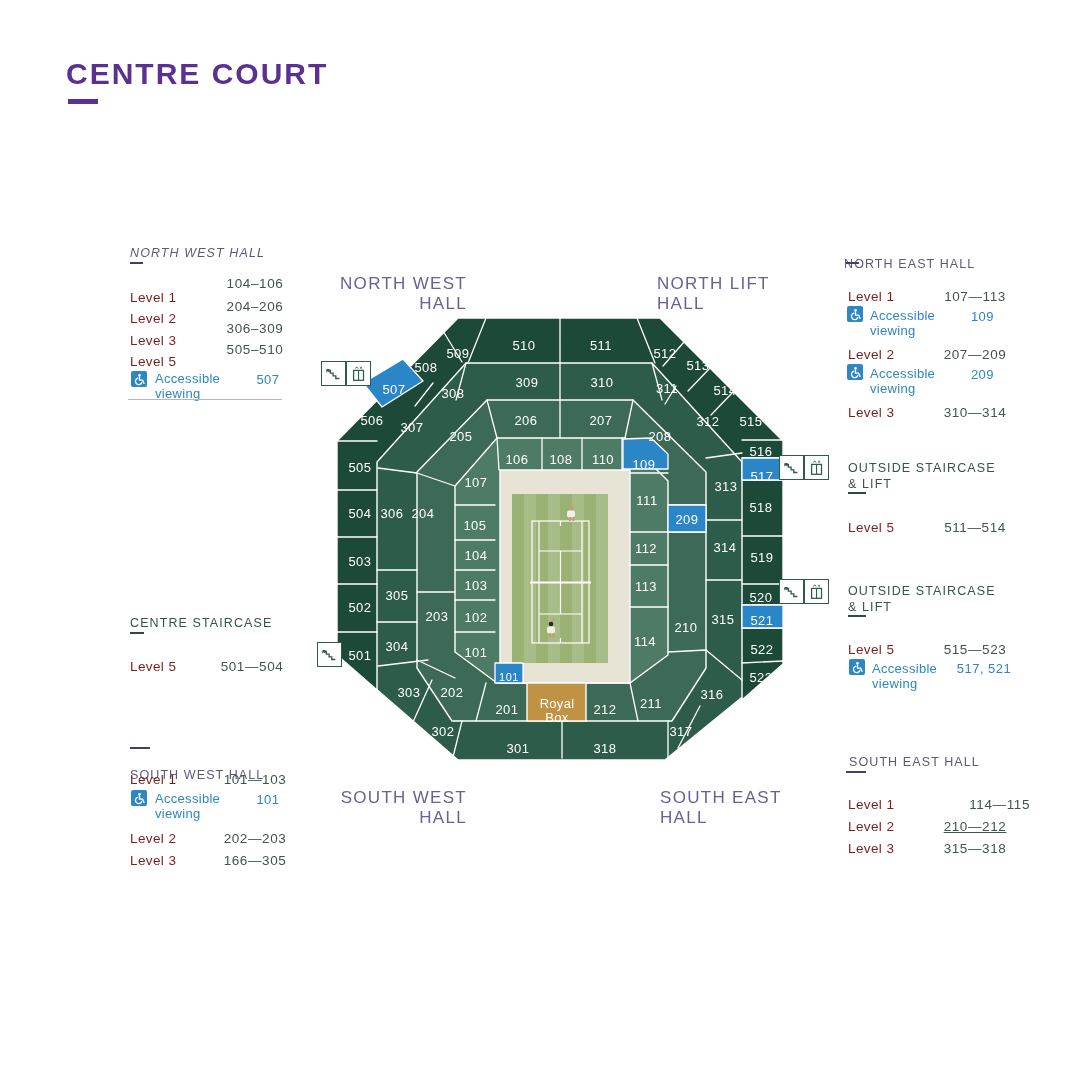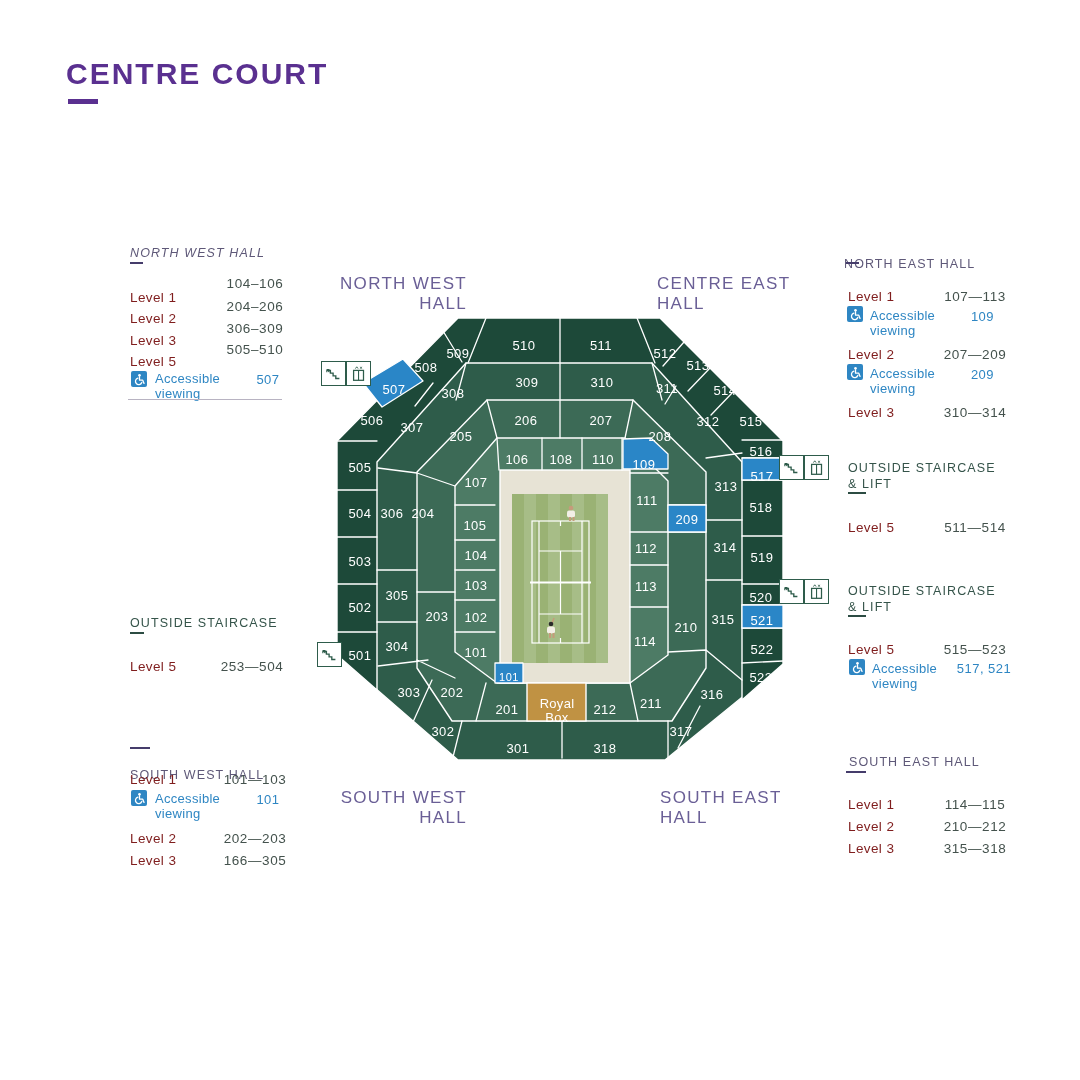--- a/index.html
+++ b/index.html
@@ -190,21 +190,21 @@
         <text x="605" y="748" class="sec">318</text>
         <text x="509" y="677" class="sec small">101</text>
       </g>
   </svg>
 
   <div class="abs hall t-r" style="right:613px;top:274px;">
     <div>NORTH WEST</div>
     <div>HALL</div>
   </div>
   <div class="abs hall" style="left:657px;top:274px;">
-    <div>CENTRE EAST</div>
+    <div>NORTH LIFT</div>
     <div>HALL</div>
   </div>
   <div class="abs hall t-r" style="right:613px;top:788px;">
     <div>SOUTH WEST</div>
     <div>HALL</div>
   </div>
   <div class="abs hall" style="left:660px;top:788px;">
     <div>SOUTH EAST</div>
     <div>HALL</div>
   </div>
@@ -277,24 +277,24 @@
     <svg width="13" height="13" viewBox="0 0 20 20">
       <circle cx="10" cy="3.5" r="2" fill="#fff"></circle>
       <path d="M10 5.5 L10 11 L15 11 L17 16" stroke="#fff" stroke-width="2" fill="none" stroke-linecap="round" stroke-linejoin="round"></path>
       <path d="M7.5 8 A5 5 0 1 0 13.5 14.5" stroke="#fff" stroke-width="2" fill="none" stroke-linecap="round"></path>
       </svg>
   </div>
   <div class="abs acc-t" style="left:155px;top:371px;">Accessible viewing</div>
   <div class="abs acc-v" style="left:230px;top:372px;width:76px;">507</div>
   <div class="abs divider" style="left:128px;top:399px;width:154px;"></div>
 
-  <div class="abs p-hd" style="left:130px;top:616px;">OUTSIDE STAIRCASE</div>
+  <div class="abs p-hd" style="left:130px;top:616px;">CENTRE STAIRCASE</div>
   <div class="abs tick-d" style="left:130px;top:632px;width:14px;"></div>
   <div class="abs row-l" style="left:130px;top:659px;">Level 5</div>
-  <div class="abs row-v" style="left:200px;top:659px;width:104px;">253—504</div>
+  <div class="abs row-v" style="left:200px;top:659px;width:104px;">501—504</div>
 
   <div class="abs p-h" style="left:130px;top:731px;margin-top:37px;">SOUTH WEST HALL</div>
   <div class="abs tick" style="left:130px;top:747px;width:20px;"></div>
   <div class="abs row-l" style="left:130px;top:772px;">Level 1</div>
   <div class="abs row-v" style="left:200px;top:772px;">101—103</div>
   <div class="abs acc-ic" style="left:131px;top:790px;">
     <svg width="13" height="13" viewBox="0 0 20 20">
       <circle cx="10" cy="3.5" r="2" fill="#fff"></circle>
       <path d="M10 5.5 L10 11 L15 11 L17 16" stroke="#fff" stroke-width="2" fill="none" stroke-linecap="round" stroke-linejoin="round"></path>
       <path d="M7.5 8 A5 5 0 1 0 13.5 14.5" stroke="#fff" stroke-width="2" fill="none" stroke-linecap="round"></path>
@@ -349,19 +349,19 @@
       <path d="M10 5.5 L10 11 L15 11 L17 16" stroke="#fff" stroke-width="2" fill="none" stroke-linecap="round" stroke-linejoin="round"></path>
       <path d="M7.5 8 A5 5 0 1 0 13.5 14.5" stroke="#fff" stroke-width="2" fill="none" stroke-linecap="round"></path>
       </svg>
   </div>
   <div class="abs acc-t" style="left:872px;top:661px;">Accessible viewing</div>
   <div class="abs acc-v" style="left:934px;top:661px;width:100px;">517, 521</div>
 
   <div class="abs p-h" style="left:849px;top:755px;">SOUTH EAST HALL</div>
   <div class="abs tick" style="left:846px;top:771px;width:20px;"></div>
   <div class="abs row-l" style="left:848px;top:797px;">Level 1</div>
-  <div class="abs row-v" style="left:920px;top:797px;">114—115</div>
+  <div class="abs row-v" style="left:920px;top:797px;text-align:right;">114—115</div>
   <div class="abs row-l" style="left:848px;top:819px;">Level 2</div>
-  <div class="abs row-v" style="left:920px;top:819px;">210—212</div>
+  <div class="abs row-v" style="left:920px;top:819px;text-decoration:underline;">210—212</div>
   <div class="abs row-l" style="left:848px;top:841px;">Level 3</div>
   <div class="abs row-v" style="left:920px;top:841px;">315—318</div>
 
 </div>
 
 </body></html>

